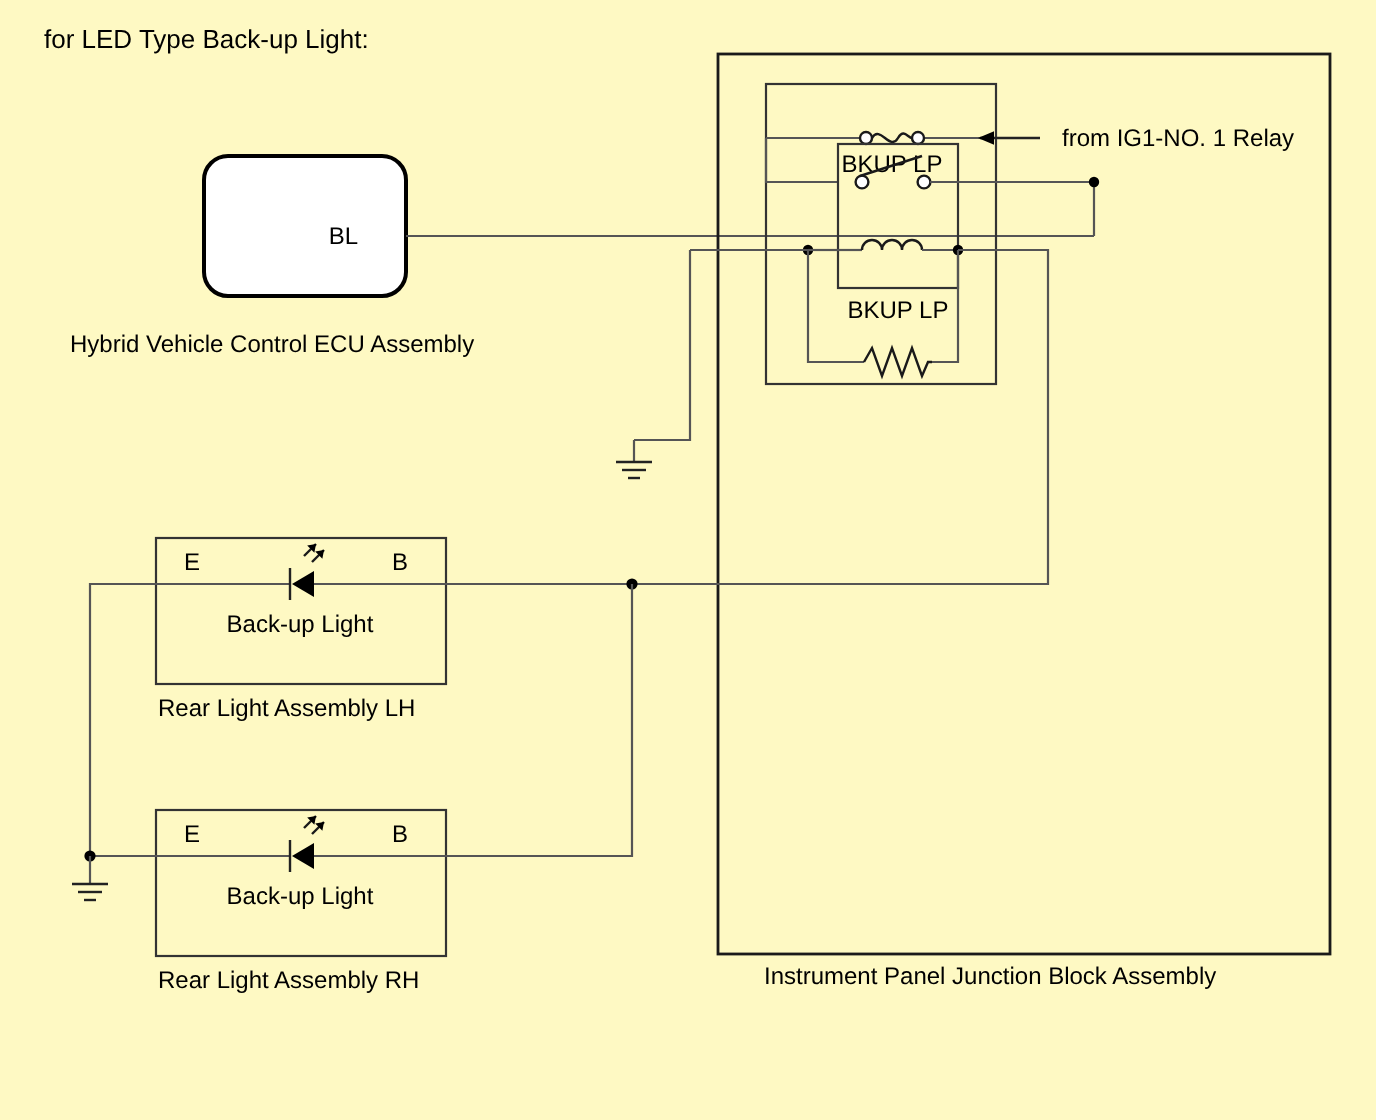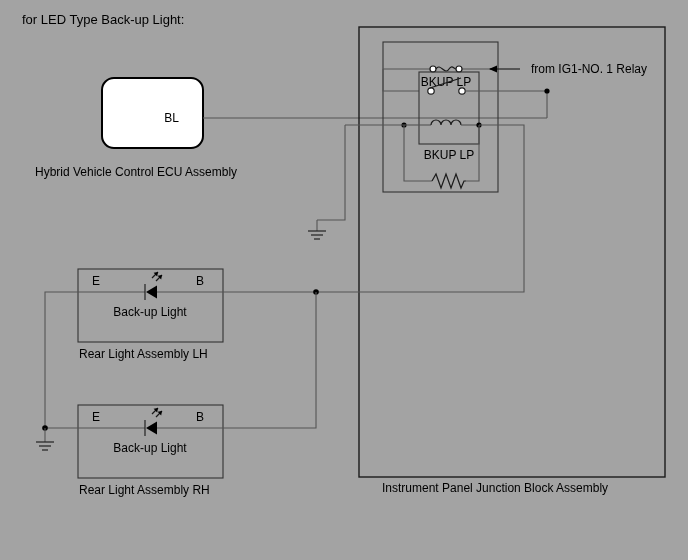--- a/index.html
+++ b/index.html
@@ -8,21 +8,21 @@
     background: #ffffff;
   }
   body {
     font-family: "Liberation Sans", sans-serif;
     color: #000000;
   }
   #diagram-root {
     position: relative;
     width: 688px;
     height: 560px;
-    background: #a3a3a3;
+    background: #fef9c3;
     overflow: hidden;
   }
   #wiring-svg {
     position: absolute;
     left: 0;
     top: 0;
     width: 688px;
     height: 560px;
   }
   .lbl {

